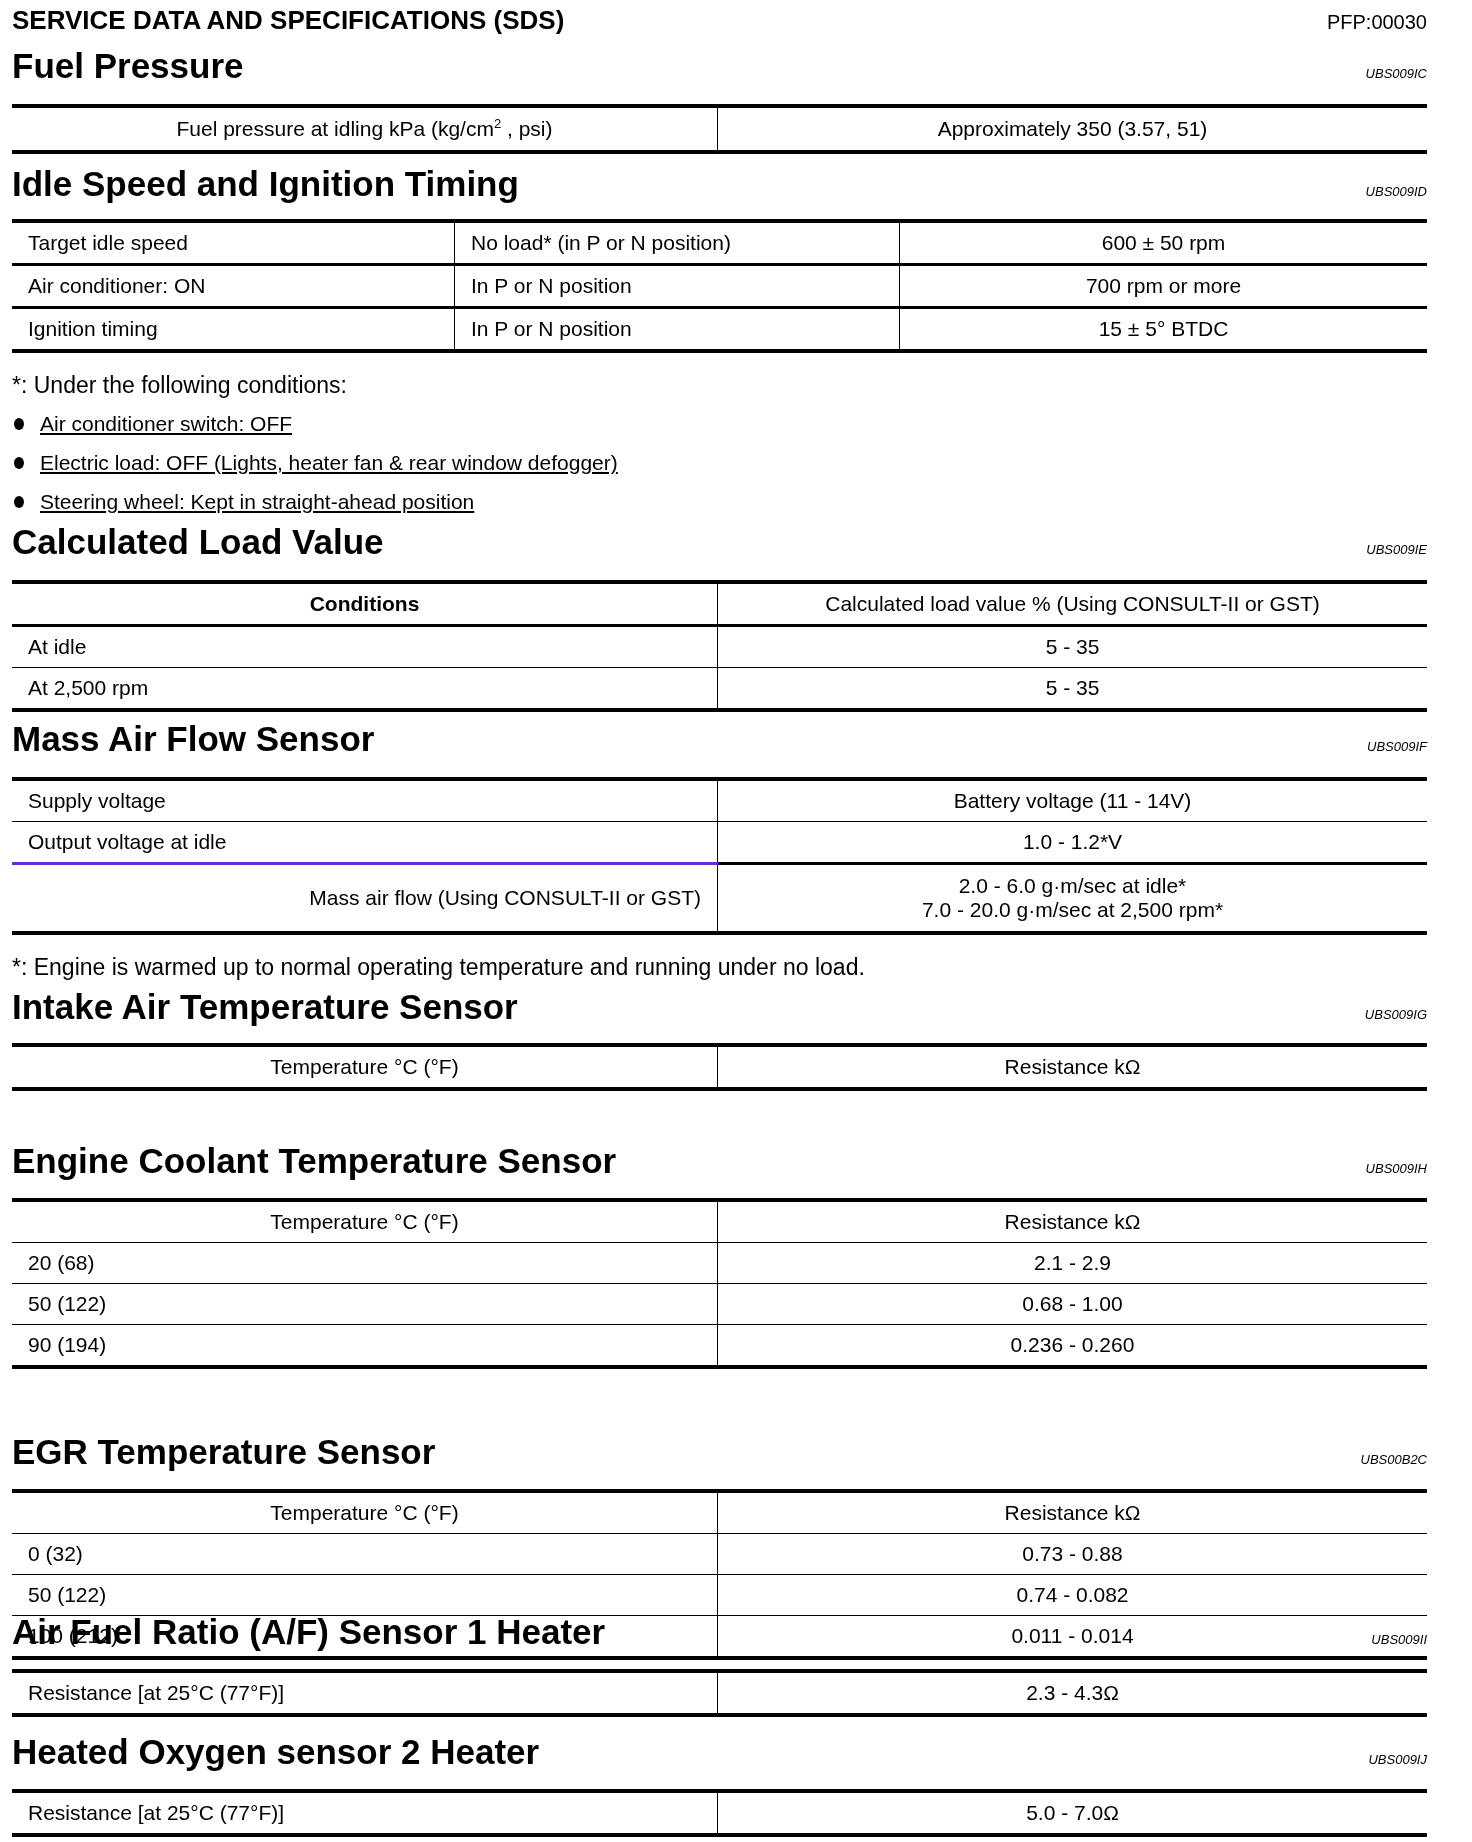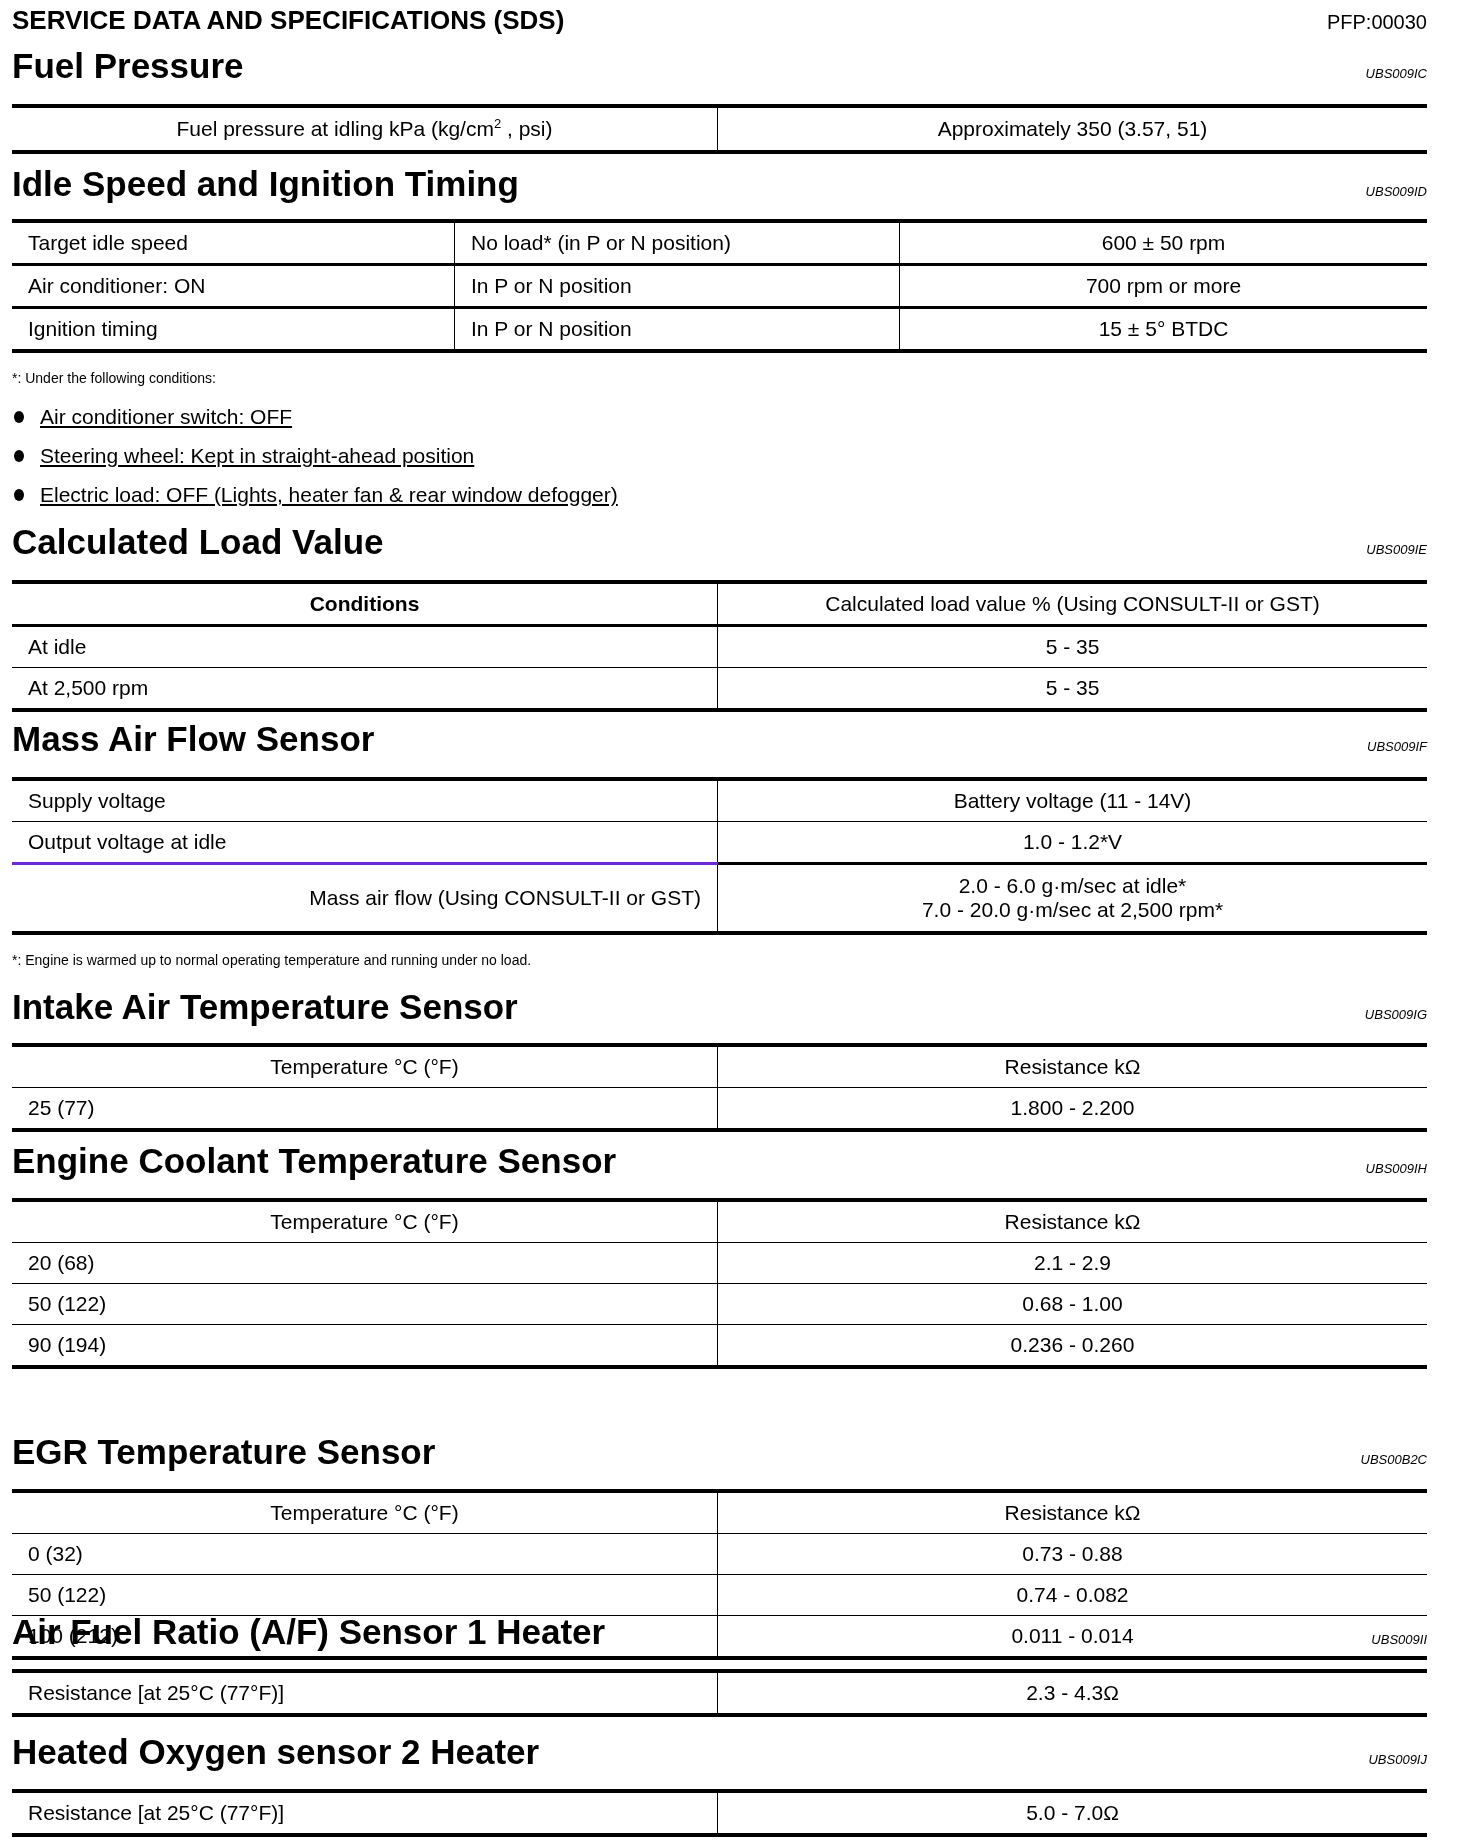--- a/index.html
+++ b/index.html
@@ -34,21 +34,21 @@
     vertical-align: middle; white-space: nowrap;
   }
   table.spec td + td { border-left: 1.5px solid #000; }
   table.spec tr + tr td { border-top: 1.5px solid #000; }
   table.spec tr.thick + tr td { border-top: 3px solid #000; }
   .center { text-align: center; }
   .two-col td:first-child { width: 673px; }
   .three-col td:nth-child(1) { width: 410px; }
   .three-col td:nth-child(2) { width: 412px; }
   .note {
-    font-size: 14px; line-height: 24px; margin-top: 13px;
+    font-size: 23px; line-height: 24px; margin-top: 20px;
   }
   .bullet-item {
     font-size: 21px; line-height: 24px; margin-top: 15px; display: flex; align-items: center; text-decoration: underline;
   }
   .bullet {
     display: inline-block; width: 10px; height: 12px; border-radius: 50%;
     background: #000; margin: 0 16px 0 2px;
   }
   sup { font-size: 13px; line-height: 0; }
   .multi { line-height: 28px; }
@@ -98,25 +98,25 @@
     </tr>
   </tbody>
     </table>
   <div class="note">*: Under the following conditions:</div>
   <div class="bullet-item">
     <span class="bullet"></span>
     <span>Air conditioner switch: OFF</span>
   </div>
   <div class="bullet-item">
     <span class="bullet"></span>
-    <span>Steering wheel: Kept in straight-ahead position</span>
+    <span>Electric load: OFF (Lights, heater fan &amp; rear window defogger)</span>
   </div>
   <div class="bullet-item">
     <span class="bullet"></span>
-    <span>Electric load: OFF (Lights, heater fan &amp; rear window defogger)</span>
+    <span>Steering wheel: Kept in straight-ahead position</span>
   </div>
 </div>
 
 <div class="section" style="top:520px;">
   <div class="sec-head">
     <div class="sec-title">Calculated Load Value</div>
     <div class="sec-ref">UBS009IE</div>
   </div>
   <table class="spec two-col" style="margin-top:8px;">
     <tbody>
@@ -167,24 +167,20 @@
   <div class="sec-head">
     <div class="sec-title">Intake Air Temperature Sensor</div>
     <div class="sec-ref">UBS009IG</div>
   </div>
   <table class="spec two-col" style="margin-top:6px;">
     <tbody>
         <tr>
       <td class="center" style="height:38px;">Temperature °C (°F)</td>
       <td class="center">Resistance kΩ</td>
     </tr>
-    <tr>
-      <td style="height:38px;">25 (77)</td>
-      <td class="center">1.800 - 2.200</td>
-    </tr>
   </tbody>
     </table>
 </div>
 
 <div class="section" style="top:1139px;">
   <div class="sec-head">
     <div class="sec-title">Engine Coolant Temperature Sensor</div>
     <div class="sec-ref">UBS009IH</div>
   </div>
   <table class="spec two-col" style="margin-top:7px;">

